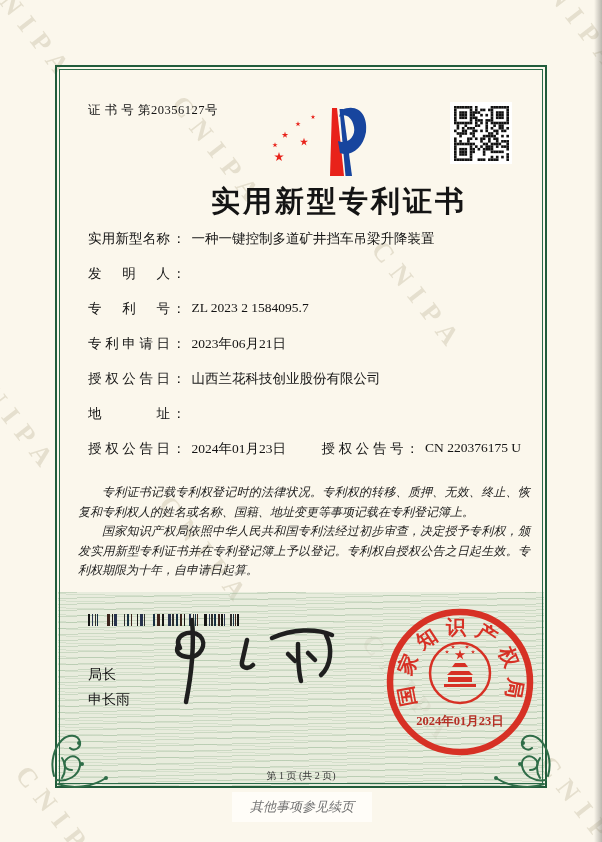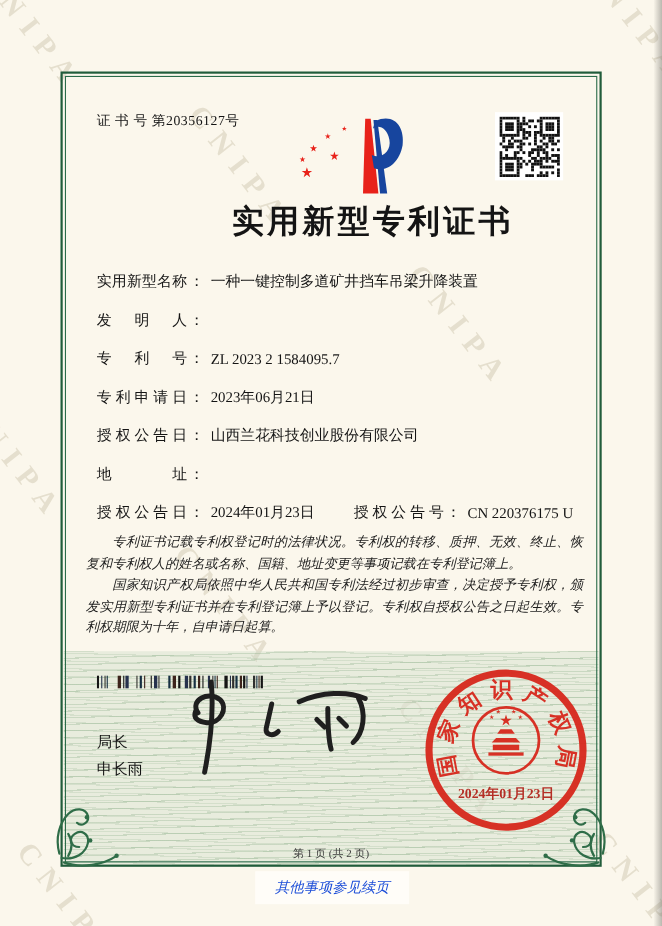--- a/index.html
+++ b/index.html
@@ -38,21 +38,21 @@
   .cert-no{position:absolute;left:88px;top:102px;font-size:12.5px;letter-spacing:0.5px;z-index:2;}
   .qr-box{position:absolute;left:450px;top:102px;width:62px;height:62px;background:#fff;z-index:2;
     display:flex;align-items:center;justify-content:center;}
   .logo{position:absolute;left:248px;top:102px;z-index:2;}
   .title{
     position:absolute;left:55px;top:182px;width:568px;text-align:center;z-index:2;
     font-size:29px;font-weight:bold;letter-spacing:3px;
   }
   
   .fields{position:absolute;left:88px;top:230px;width:436px;z-index:2;font-size:13.5px;}
-  .frow{height:35px;display:flex;align-items:flex-end;}
+  .frow{height:35px;display:flex;align-items:flex-start;}
   .flabel{
     display:inline-block;width:82px;flex:0 0 82px;
     text-align:justify;text-align-last:justify;text-justify:inter-character;
   }
   .fcolon{flex:0 0 auto;margin:0 6px 0 2px;}
   .fvalue{flex:1 1 auto;white-space:nowrap;}
   .fvalue-fixed{flex:0 0 130px;white-space:nowrap;}
   
   .legal{
     position:absolute;left:78px;top:483px;width:452px;z-index:2;
@@ -64,21 +64,21 @@
   .director-title{position:absolute;left:88px;top:666px;z-index:2;
     font-family:"Liberation Sans","DejaVu Sans",sans-serif;font-size:14px;}
   .director-name{position:absolute;left:88px;top:691px;z-index:2;
     font-family:Liberation Mono, monospace;font-size:14px;}
   .signature{position:absolute;left:150px;top:608px;z-index:2;}
   .seal{position:absolute;left:384px;top:605px;z-index:3;opacity:0.95;}
   .page-number{position:absolute;left:55px;top:769px;width:492px;text-align:center;
     font-size:10px;color:#3a3a3a;z-index:2;}
   .footer-note{
     position:absolute;left:232px;top:792px;width:140px;height:30px;background:#fffdf8;z-index:2;
-    text-align:center;line-height:30px;font-size:13px;font-style:italic;color:#1d4ed8;
+    text-align:center;line-height:30px;font-size:13px;font-style:italic;color:#737373;
   }
   .flourish{position:absolute;z-index:3;}
   .flourish.left{left:48px;top:718px;}
   .flourish.right{left:482px;top:718px;transform:scaleX(-1);}
   
   .edge-shadow{
     position:absolute;right:0;top:0;width:8px;height:842px;z-index:6;
     background:linear-gradient(to right, rgba(0,0,0,0), rgba(120,118,112,0.5));
   }
 </style>

